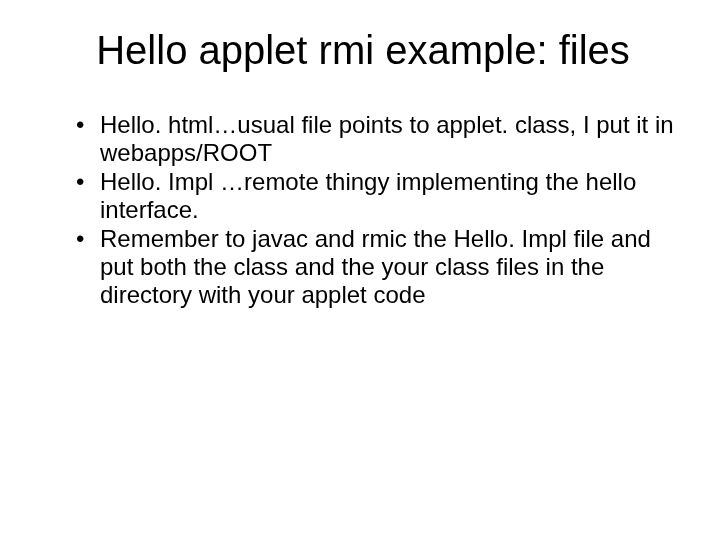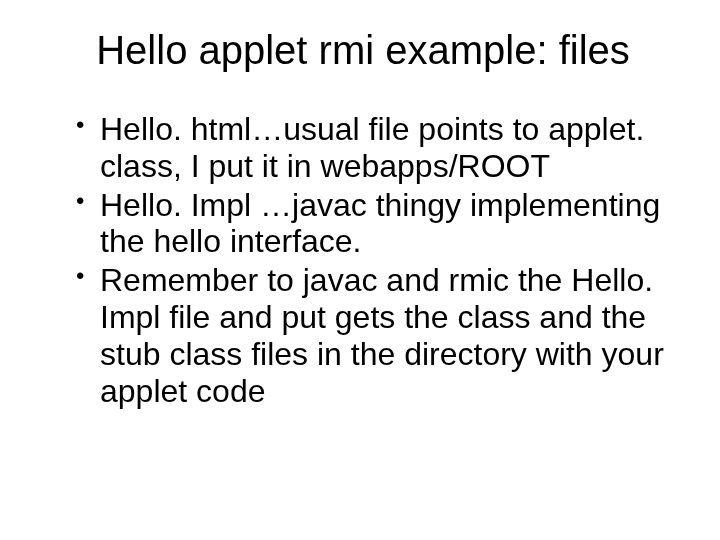--- a/index.html
+++ b/index.html
@@ -21,37 +21,37 @@
       font-weight: 400;
       text-align: center;
       margin-bottom: 38px;
       letter-spacing: 0px;
     }
     .bullets {
       list-style: none;
       padding-left: 30px;
     }
     .bullets li {
-      font-size: 32px;
+      font-size: 24px;
       line-height: 1.15;
       margin-bottom: 2px;
       position: relative;
       padding-left: 24px;
     }
     .bullets li::before {
       content: "•";
       position: absolute;
       left: 0;
       top: 0;
       font-size: 24px;
     }
   </style>
 </head>
 <body>
 
 <div class="slide">
   <h1 class="title">Hello applet rmi example: files</h1>
   <ul class="bullets">
     <li>Hello. html…usual file points to applet. class, I put it in webapps/ROOT</li>
-    <li>Hello. Impl …javac thingy implementing the hello interface.</li>
-    <li>Remember to javac and rmic the Hello. Impl file and put gets the class and the stub class files in the directory with your applet code</li>
+    <li>Hello. Impl …remote thingy implementing the hello interface.</li>
+    <li>Remember to javac and rmic the Hello. Impl file and put both the class and the your class files in the directory with your applet code</li>
   </ul>
 </div>
 
 </body></html>

